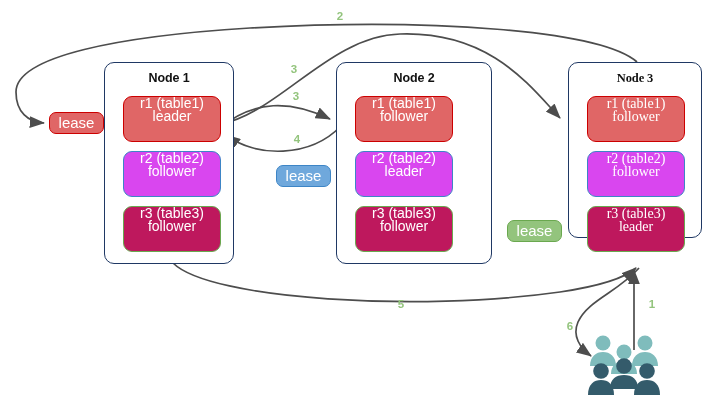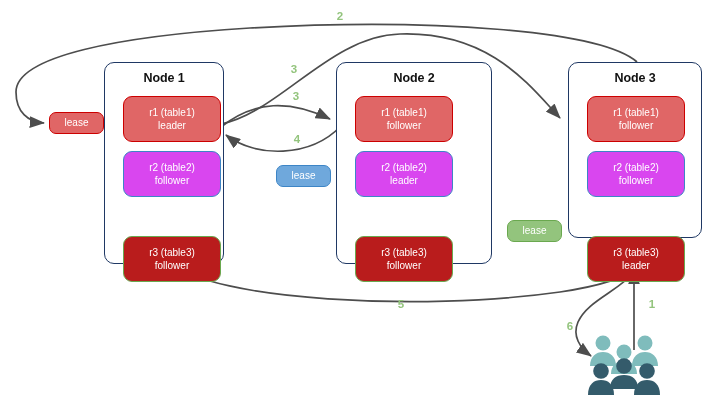--- a/index.html
+++ b/index.html
@@ -45,49 +45,47 @@
     color: #111111;
     letter-spacing: -0.1px;
   }
   .replica {
     position: absolute;
     box-sizing: border-box;
     border-radius: 9px;
     display: flex;
     flex-direction: column;
     align-items: center;
-    justify-content: center;
     color: #ffffff;
-    font-size: 10px;
+    font-size: 14px;
     line-height: 13px;
     text-align: center;
   }
   .replica .l1, .replica .l2 { display: block; }
   .rep-red {
     background: #e06666;
     border: 1.3px solid #cc0000;
   }
   .rep-blue {
     background: #d946ef;
     border: 1.3px solid #3d85c6;
   }
   .rep-green {
-    background: #b91c1c;
+    background: #be185d;
     border: 1.3px solid #6aa84f;
-    margin-top: 30px;
   }
   .lease {
     position: absolute;
     box-sizing: border-box;
     border-radius: 7px;
     display: flex;
     align-items: center;
     justify-content: center;
     color: #ffffff;
-    font-size: 10px;
+    font-size: 15px;
     line-height: 12px;
   }
   .edge-label {
     position: absolute;
     color: #93c47d;
     font-size: 11.5px;
     font-weight: bold;
     text-align: center;
     line-height: 12px;
     white-space: nowrap;
@@ -116,21 +114,21 @@
 
     <path d="M 341,126 C 310,158 256,158 226,135" fill="none" stroke="#4d4d4d" stroke-width="1.7" marker-end="url(#arrowhead)"></path>
 
     <path d="M 173,263 C 210,300 420,312 560,292 C 600,286 625,278 636,268" fill="none" stroke="#4d4d4d" stroke-width="1.7" marker-end="url(#arrowhead)"></path>
 
     <path d="M 634,350 L 634,270" fill="none" stroke="#4d4d4d" stroke-width="1.7" marker-end="url(#arrowhead)"></path>
 
     <path d="M 639,268 C 618,292 588,300 578,322 C 572,336 580,348 591,356" fill="none" stroke="#4d4d4d" stroke-width="1.7" marker-end="url(#arrowhead)"></path>
   </svg>
 
-  <div class="node-box" style="left:104px; top:62px; width:120px; height:202px;">
+  <div class="node-box" style="left:104px; top:62px; width:130px; height:202px;">
     <div class="node-title">Node 1</div>
     <div class="replica rep-red" style="left:18px; top:33px; width:98px; height:46px;">
       <span class="l1">r1 (table1)</span>
       <span class="l2">leader</span>
     </div>
     <div class="replica rep-blue" style="left:18px; top:88px; width:98px; height:46px;">
       <span class="l1">r2 (table2)</span>
       <span class="l2">follower</span>
     </div>
     <div class="replica rep-green" style="left:18px; top:143px; width:98px; height:46px;">
@@ -148,21 +146,21 @@
     <div class="replica rep-blue" style="left:18px; top:88px; width:98px; height:46px;">
       <span class="l1">r2 (table2)</span>
       <span class="l2">leader</span>
     </div>
     <div class="replica rep-green" style="left:18px; top:143px; width:98px; height:46px;">
       <span class="l1">r3 (table3)</span>
       <span class="l2">follower</span>
     </div>
   </div>
 
-  <div class="node-box" style="left:568px; top:62px; width:134px; height:176px;">
+  <div class="node-box" style="left:568px; top:62px; width:134px; height:176px;font-family:Liberation Serif, serif;">
     <div class="node-title">Node 3</div>
     <div class="replica rep-red" style="left:18px; top:33px; width:98px; height:46px;">
       <span class="l1">r1 (table1)</span>
       <span class="l2">follower</span>
     </div>
     <div class="replica rep-blue" style="left:18px; top:88px; width:98px; height:46px;">
       <span class="l1">r2 (table2)</span>
       <span class="l2">follower</span>
     </div>
     <div class="replica rep-green" style="left:18px; top:143px; width:98px; height:46px;">

